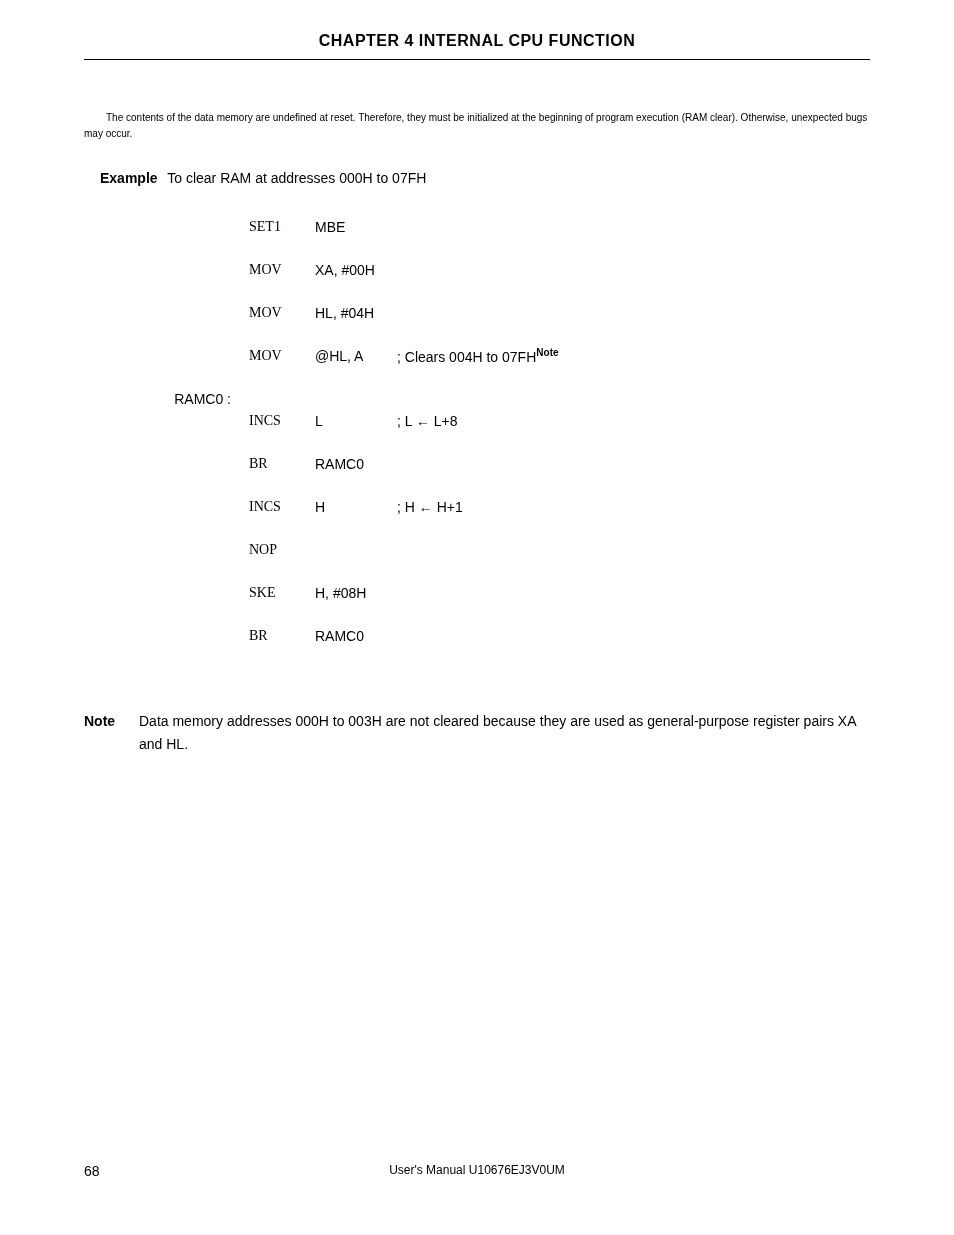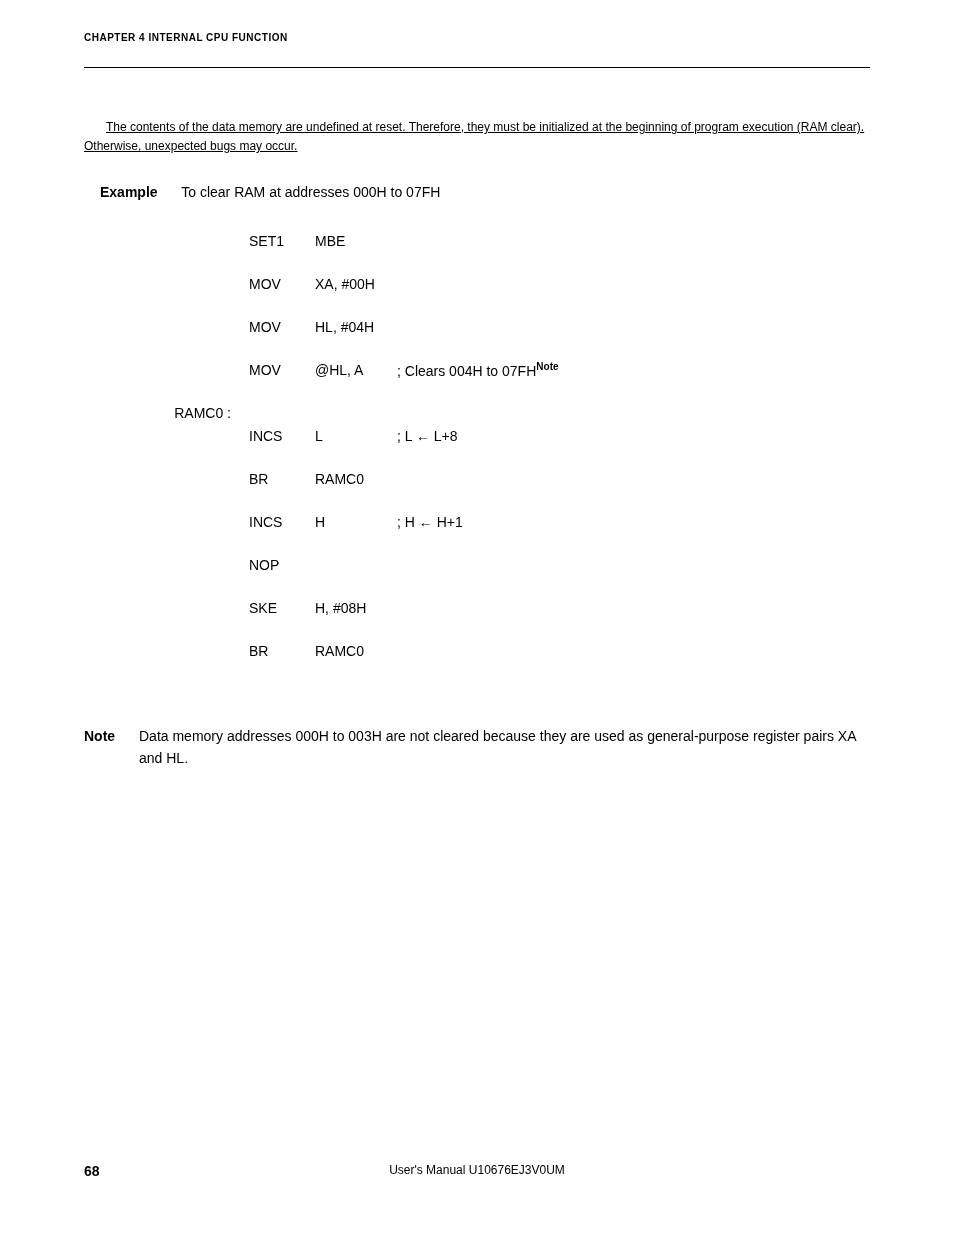--- a/index.html
+++ b/index.html
@@ -12,63 +12,64 @@
       width: 954px;
       height: 1235px;
       background: #fff;
       color: #000;
       position: relative;
     }
     .page {
       padding: 32px 84px 0 84px;
     }
     .chapter-header {
-      font-size: 10px;
+      text-align: center;
+      font-size: 16px;
       font-weight: bold;
       letter-spacing: 0.5px;
-      padding-bottom: 24px;
+      padding-bottom: 9px;
       border-bottom: 1px solid #000;
       margin-bottom: 50px;
     }
     .body-text {
-      font-size: 12px;
+      font-size: 10px;
       line-height: 1.6;
       margin-bottom: 28px;
-      text-decoration: underline;
     }
     .body-text .indent {
       display: inline-block;
       width: 22px;
     }
     .example-line {
       font-size: 14px;
       margin-bottom: 30px;
       margin-left: 16px;
     }
     .example-line .bold {
       font-weight: bold;
-      margin-right: 20px;
+      margin-right: 6px;
     }
     .code-block {
       font-size: 14px;
       line-height: 1.6;
       font-family: Arial, Helvetica, sans-serif;
       margin-bottom: 42px;
     }
     .code-row {
       display: flex;
     }
     .col-label {
       width: 165px;
       text-align: right;
       padding-right: 18px;
       margin-top: 43px;
     }
     .col-op {
       width: 66px;
+      font-family: Liberation Serif, serif;
     }
     .col-arg {
       width: 82px;
     }
     .col-comment {
       flex: 1;
     }
     .note-block {
       font-size: 14px;
       line-height: 1.6;
@@ -90,21 +91,21 @@
     }
     .footer {
       position: absolute;
       bottom: 56px;
       left: 84px;
       right: 84px;
       display: flex;
       align-items: baseline;
     }
     .page-num {
-      font-weight: bold;
+      font-weight: normal;
       font-size: 14px;
       text-align: center;
     }
     .manual-id {
       font-size: 12px;
       position: absolute;
       left: 50%;
       transform: translateX(-50%);
     }
   </style>

